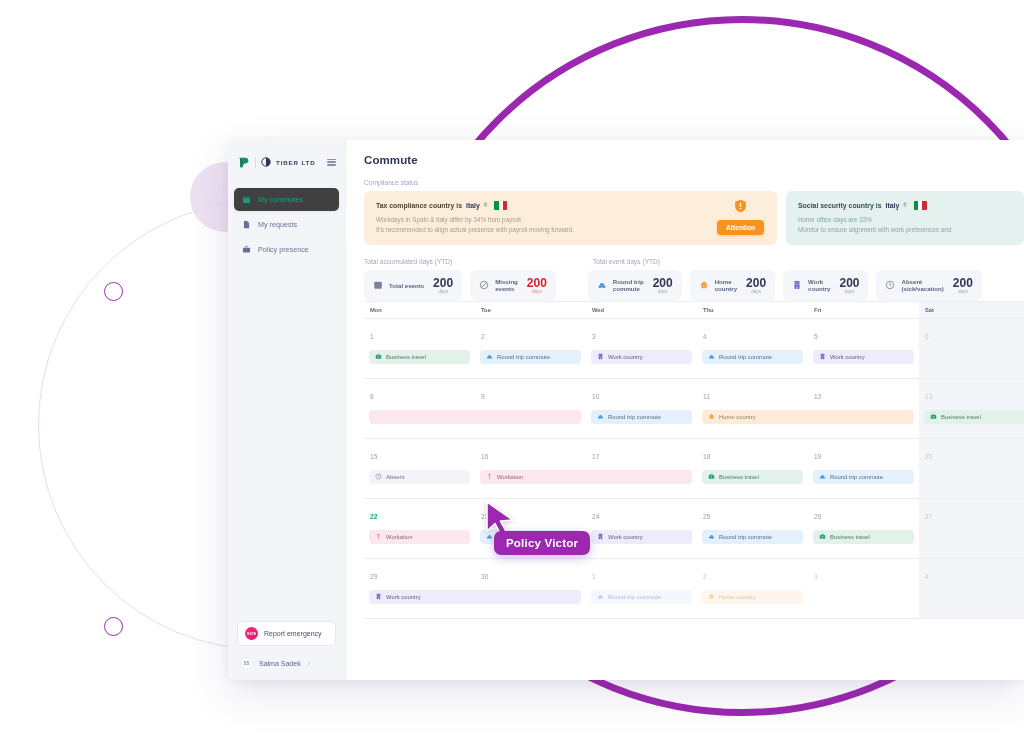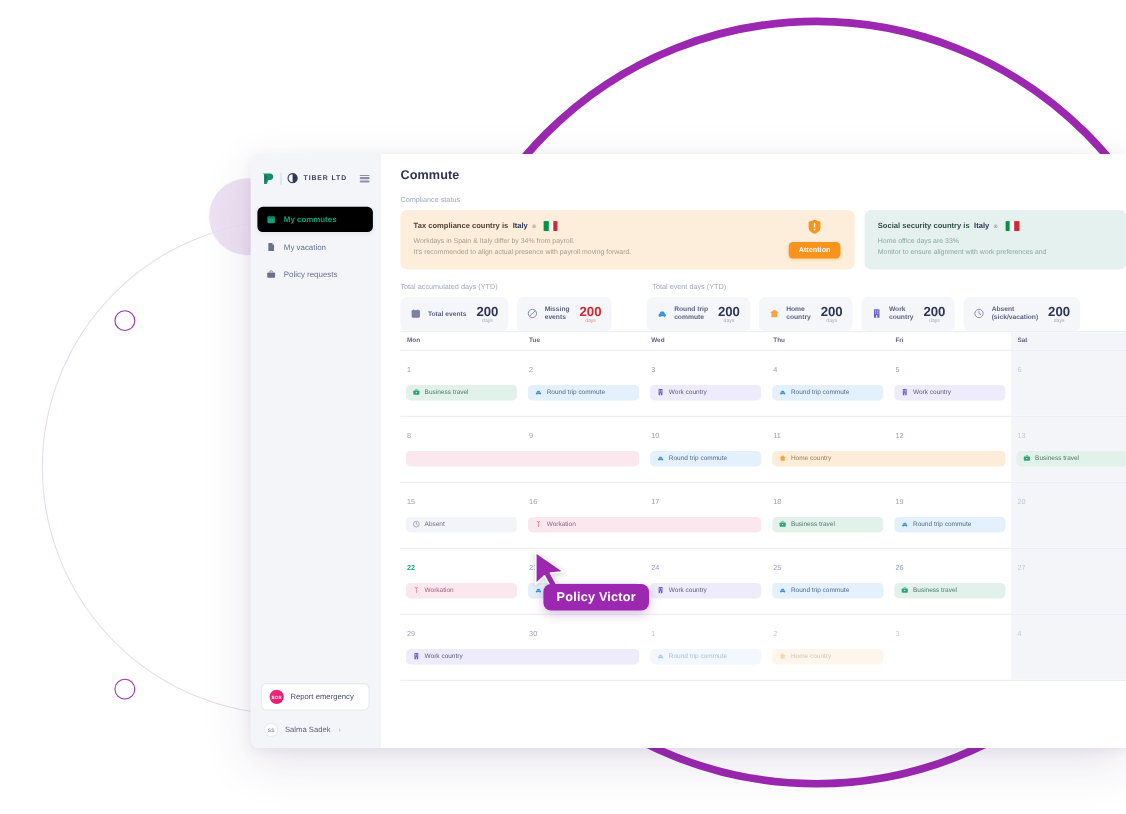--- a/index.html
+++ b/index.html
@@ -73,21 +73,21 @@
   .brand-burger i { display:block; height:1.2px; background:#8b90a8; border-radius:1px; }
 
   .nav { margin-top: 14px; padding: 0 6px; display:flex; flex-direction:column; gap: 2px; }
   .nav-item {
     display: flex; align-items: center; gap: 7px;
     padding: 7px 8px; border-radius: 5px;
     font-size: 7.2px; color: #6a7190; cursor: pointer;
   }
   .nav-item .ic { width: 9px; height: 9px; flex: none; }
   .nav-item.active {
-    background: #000000; color: #16a07a; font-weight: 700;
+    background: #404040; color: #16a07a; font-weight: 400;
     box-shadow: 0 1px 4px rgba(60,60,110,.07);
   }
 
   .side-bottom { margin-top: auto; padding: 0 9px 10px 9px; }
   .sos-btn {
     display:flex; align-items:center; gap:6px;
     background:#fff; border:1px solid #e7e8ef; border-radius:5px;
     padding: 5px 7px; cursor:pointer; margin-bottom: 9px;
   }
   .sos-badge {
@@ -245,28 +245,28 @@
             <rect x="6.5" y="2.5" width="2" height="4" rx="1" fill="#0d7f60"></rect>
             <rect x="15.5" y="2.5" width="2" height="4" rx="1" fill="#0d7f60"></rect>
           </svg>
           <span>My commutes</span>
         </div>
         <div class="nav-item">
           <svg class="ic" viewBox="0 0 24 24">
             <path d="M6 2.5h8l5 5V21a.8.8 0 0 1-.8.8H6A.8.8 0 0 1 5.2 21V3.3A.8.8 0 0 1 6 2.5z" fill="#6a7190"></path>
             <path d="M14 2.5l5 5h-5z" fill="#9ba1b8"></path>
           </svg>
-          <span>My vacation</span>
+          <span>My requests</span>
         </div>
         <div class="nav-item">
           <svg class="ic" viewBox="0 0 24 24">
             <rect x="2.5" y="7" width="19" height="13" rx="2" fill="#6a7190"></rect>
             <path d="M9 6.5V5a1.6 1.6 0 0 1 1.6-1.6h2.8A1.6 1.6 0 0 1 15 5v1.5" fill="none" stroke="#6a7190" stroke-width="2"></path>
           </svg>
-          <span>Policy requests</span>
+          <span>Policy presence</span>
         </div>
       </nav>
 
       <div class="side-bottom">
         <div class="sos-btn">
           <span class="sos-badge">SOS</span>
           <span class="sos-label">Report emergency</span>
         </div>
         <div class="user-row">
           <span class="avatar">SS</span>

